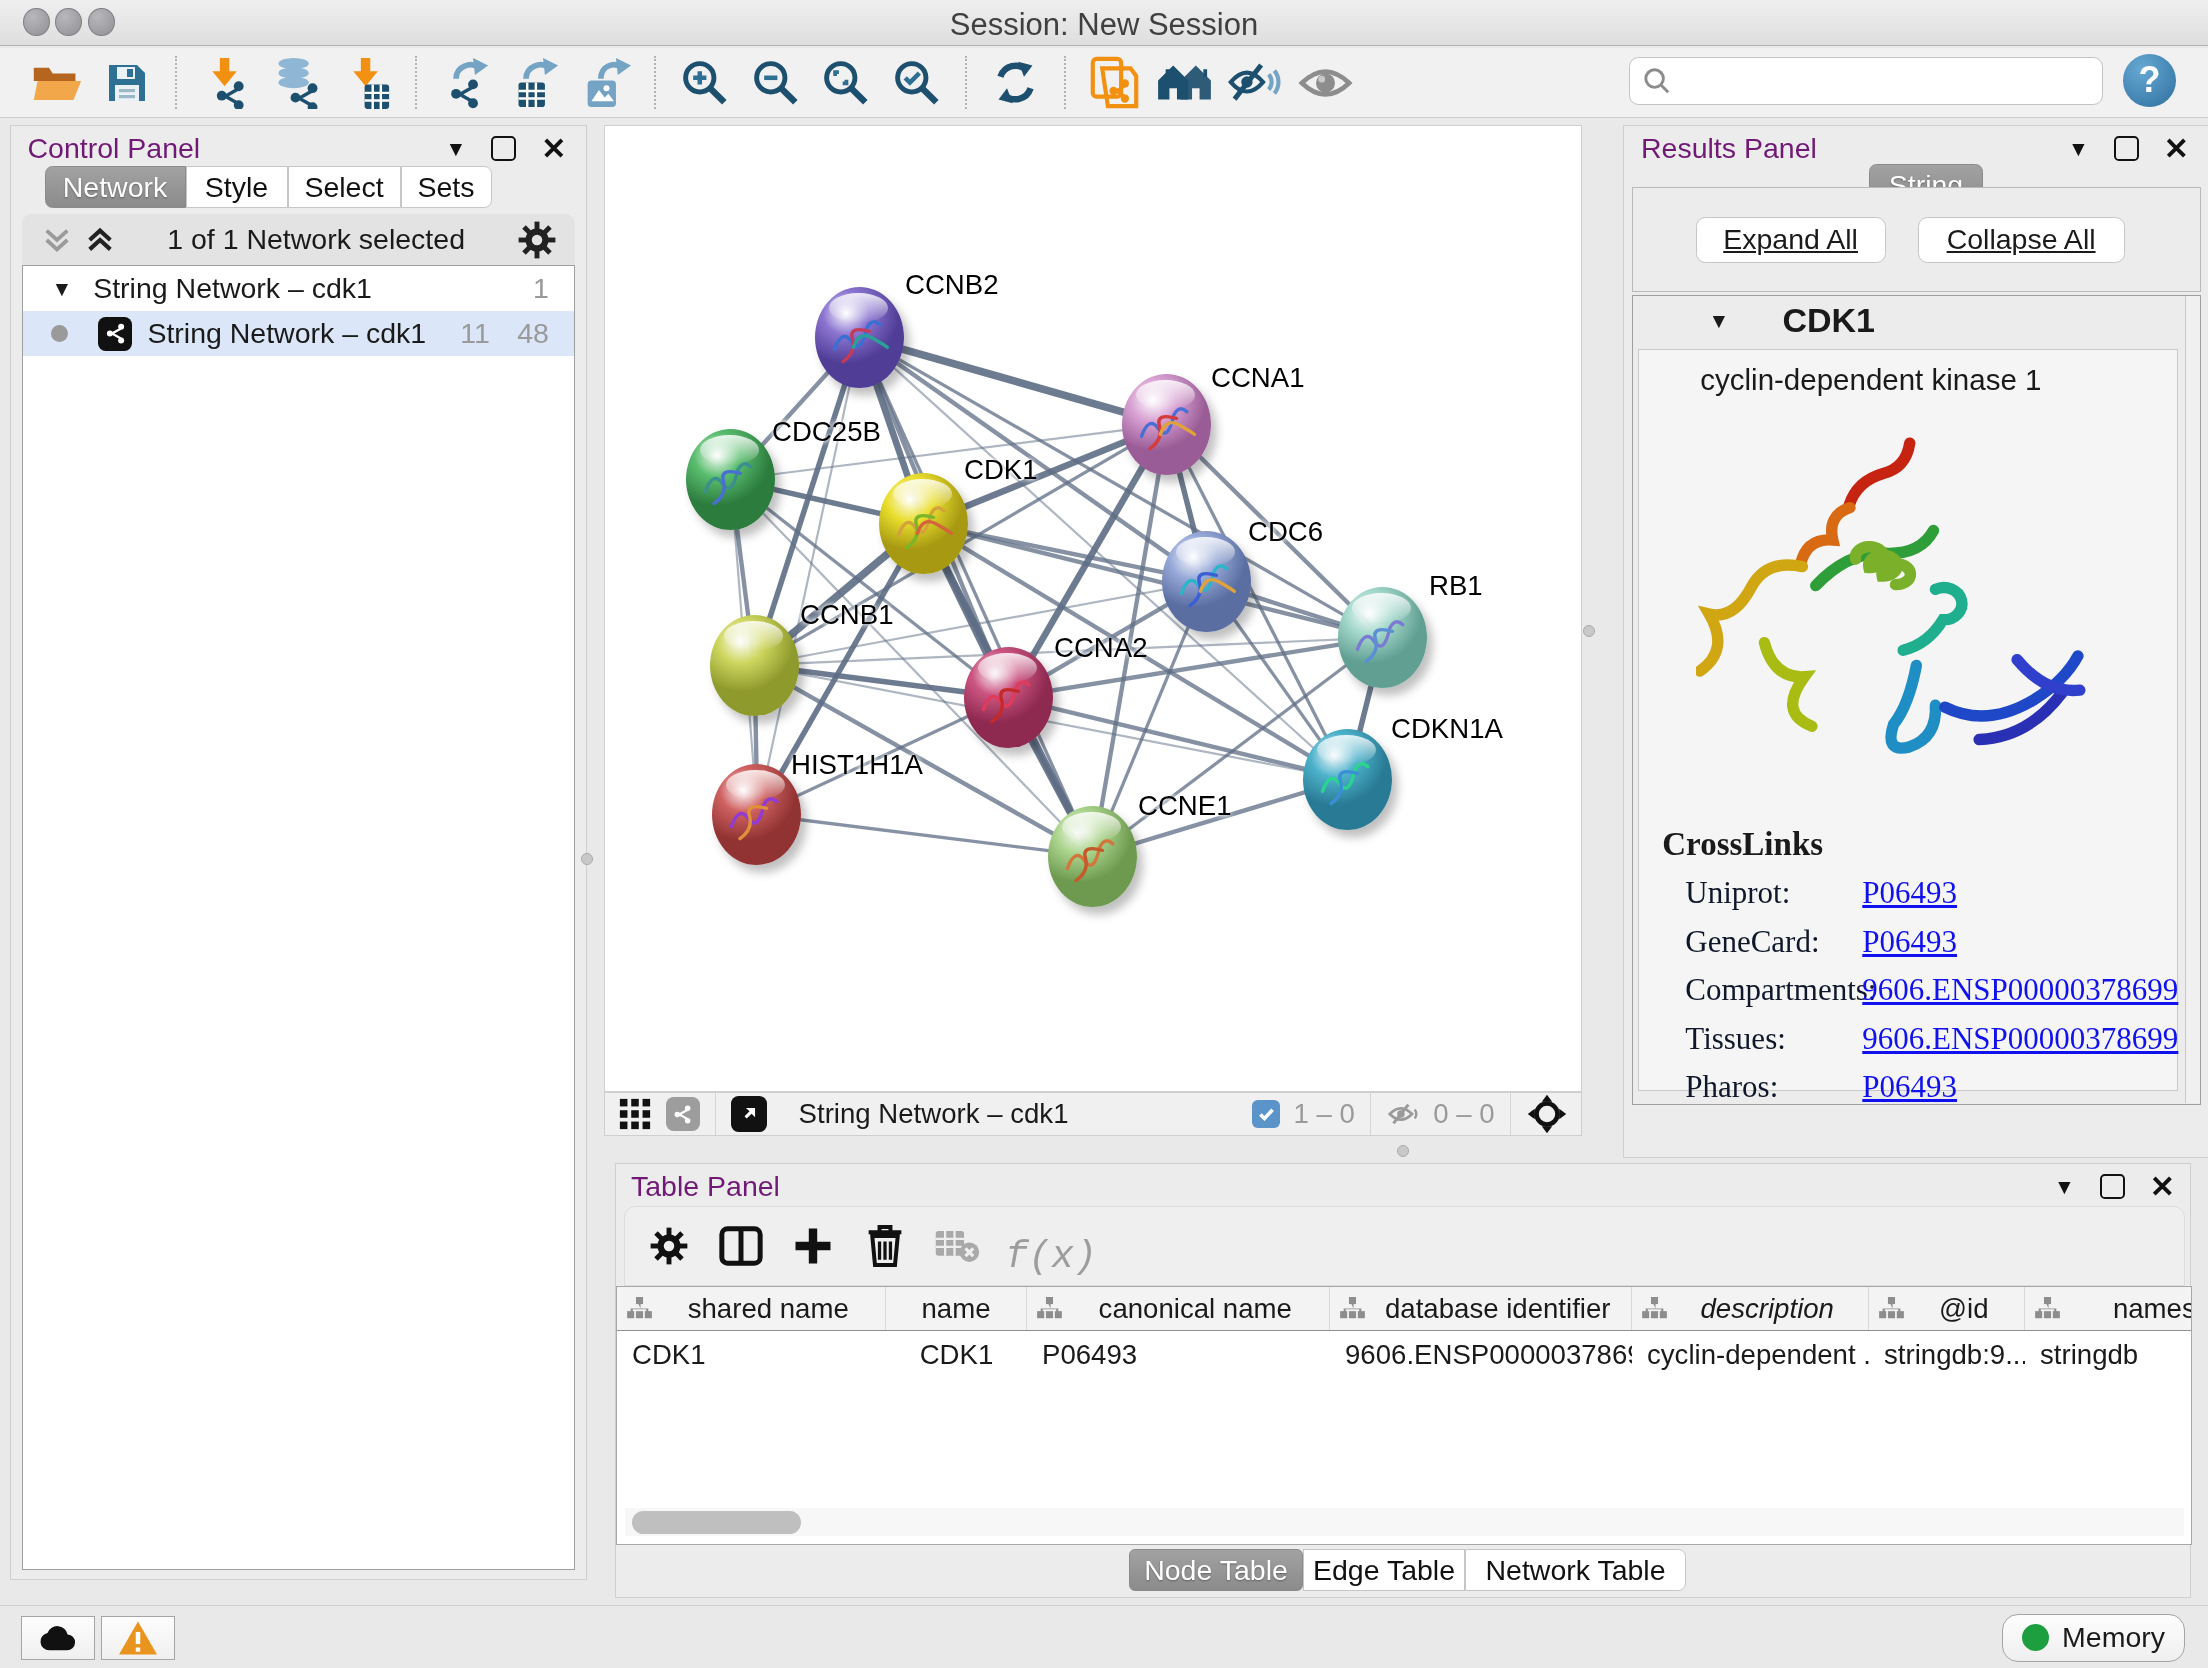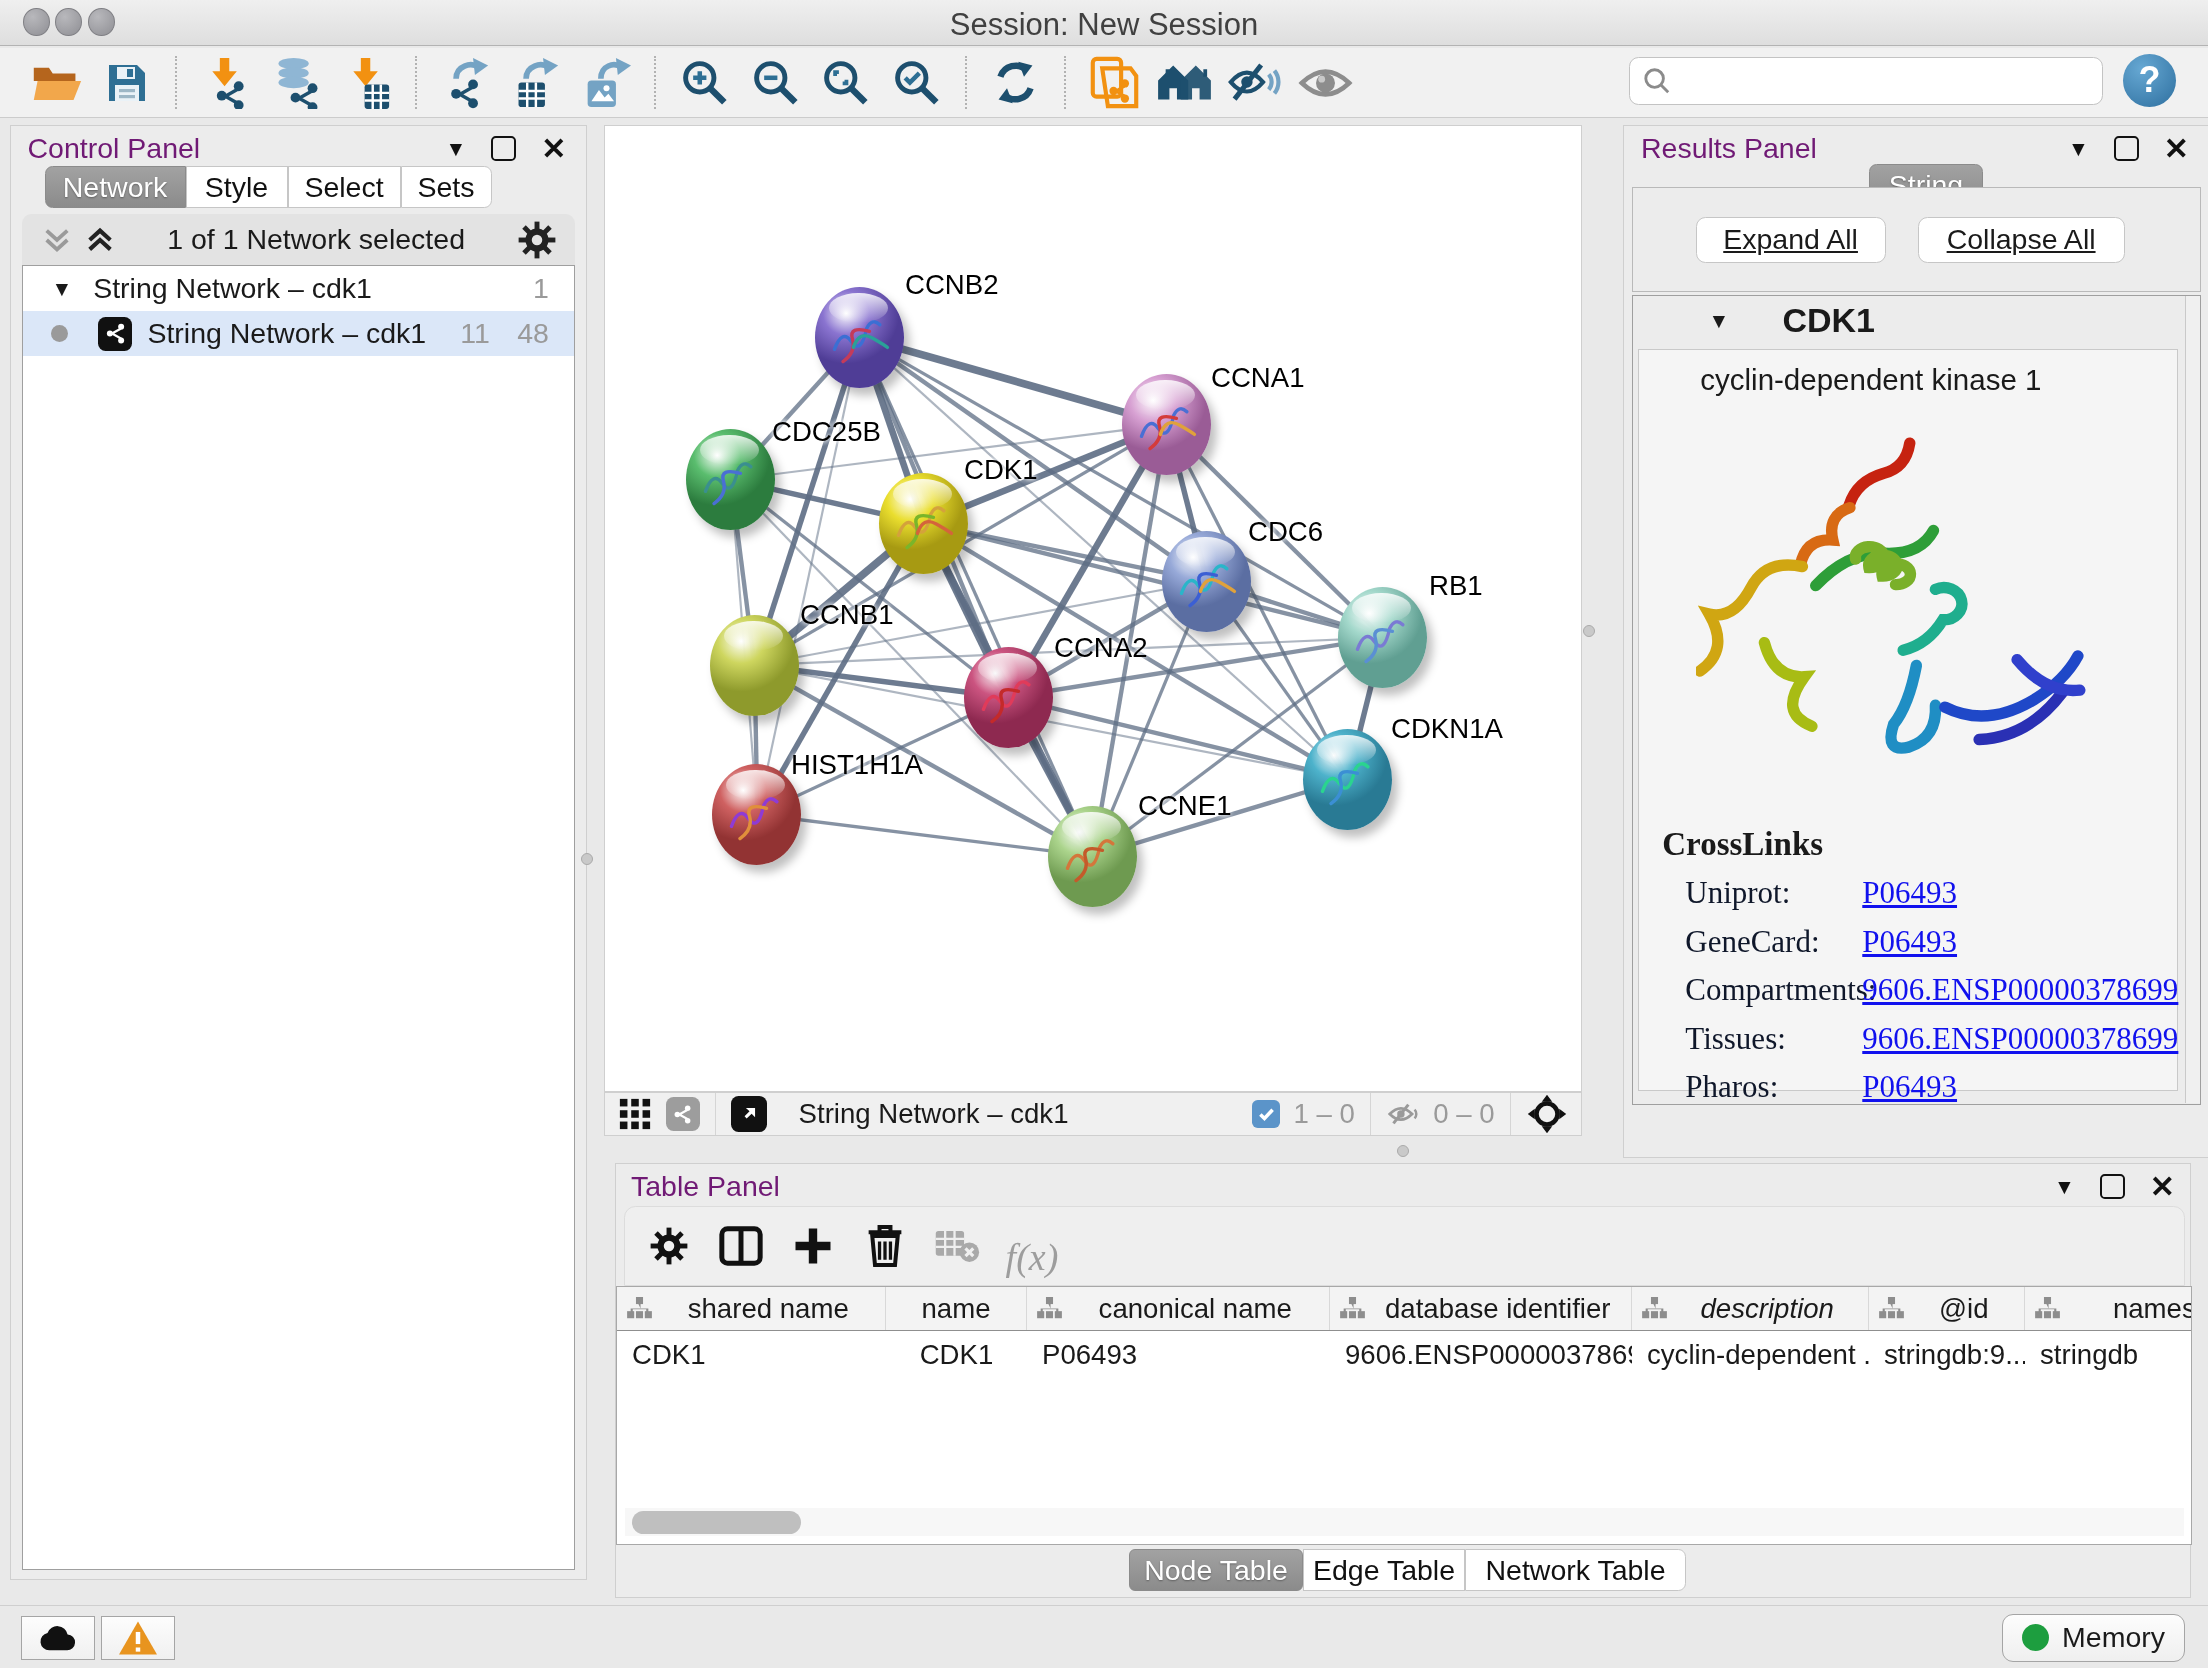--- a/index.html
+++ b/index.html
@@ -87,41 +87,41 @@
   .cl-row { display:flex; margin-top:12.4px; font-size:31px; }
   .cl-label { width:200px; padding-left:23px; color:#0f172a; }
   .cl-link { color:#1111ee; text-decoration:underline; cursor:pointer; }
   #rp-scroll { position:absolute; right:0; top:0; width:15px; height:807px; background:#f0f0f0; border-left:1px solid #c9c9c9; }
 
   
   #table-panel { position:absolute; left:615px; top:1163px; width:1576px; height:435px; background:#ececec; border:1px solid #cfcfcf; }
   #tp-toolbox { position:absolute; left:7.6px; top:42px; width:1561px; height:80px; background:#efefef;
     border:1.9px solid #dcdcdc; border-radius:11.4px 11.4px 0 0; display:flex; align-items:center; }
   .tp-ico { width:55px; height:51px; margin-left:17px; display:flex; align-items:center; justify-content:center; cursor:pointer; }
-  #fx-label { font-family:Liberation Serif, serif; font-style:italic; font-size:38px; color:#9d9d9d; margin-left:21px; cursor:default;margin-top:21px; }
+  #fx-label { font-family:Liberation Mono, monospace; font-style:italic; font-size:38px; color:#9d9d9d; margin-left:21px; cursor:default;margin-top:21px; }
   #tp-table { position:absolute; left:0px; top:122px; width:1576px; height:259px; background:#fff; border:1.9px solid #a8a8a8; overflow:hidden; }
   #tp-header { display:flex; height:44px; background:#f3f3f3; border-bottom:1.9px solid #8f8f8f; }
   .th { display:flex; align-items:center; border-right:1.9px solid #d8d8d8; font-size:27.6px; color:#1a1a1a;
     flex-shrink:0; overflow:hidden; cursor:pointer; }
   .th .thlabel { flex:1; text-align:center; white-space:nowrap; }
   .tree-ico { margin-left:9.5px; flex-shrink:0; }
   #tp-row { display:flex; height:48px; align-items:center; }
   .td { font-size:27.6px; white-space:nowrap; overflow:hidden; flex-shrink:0; padding-left:15px; cursor:default; }
   #tp-hscroll { position:absolute; left:7.6px; bottom:7.6px; width:1559px; height:28.5px; background:#f7f7f7; }
   #tp-thumb { position:absolute; left:7.6px; top:2.9px; width:169px; height:23px; background:#bfbfbf; border-radius:11.4px; cursor:pointer; }
   #tp-tabs { position:absolute; left:513px; top:385px; display:flex; }
   #tp-tabs .tabbtn:first-child { border-radius:7.6px 0 0 7.6px; }
   #tp-tabs .tabbtn:last-child { border-radius:0 7.6px 7.6px 0; }
 
   
   #statusbar { position:absolute; left:0; top:1605px; width:2208px; height:63px; background:#e9e9e9; border-top:1.9px solid #cfcfcf; }
   .sb-btn { position:absolute; top:9.5px; width:74px; height:44px; background:linear-gradient(#fdfdfd,#f0f0f0);
     border:1.9px solid #a5a5a5; display:flex; align-items:center; justify-content:center; cursor:pointer; }
   #memory-btn { position:absolute; right:23px; top:7.6px; height:48px; padding:0 19px; background:linear-gradient(#fdfdfd,#efefef);
-    border:1.9px solid #a5a5a5; border-radius:11px; display:flex; align-items:center; gap:13.3px; font-size:28.5px; cursor:pointer; }
+    border:1.9px solid #a5a5a5; border-radius:16px; display:flex; align-items:center; gap:13.3px; font-size:28.5px; cursor:pointer; }
   #mem-dot { width:27px; height:27px; border-radius:50%; background:#1d9e3f; }
 
   .handle-dot { position:absolute; width:12.4px; height:12.4px; border-radius:50%; background:#c9c9c9; border:1px solid #aaa; cursor:pointer; }
 </style>
 </head>
 <body>
 
 <div id="window">
 
   <div id="titlebar">

